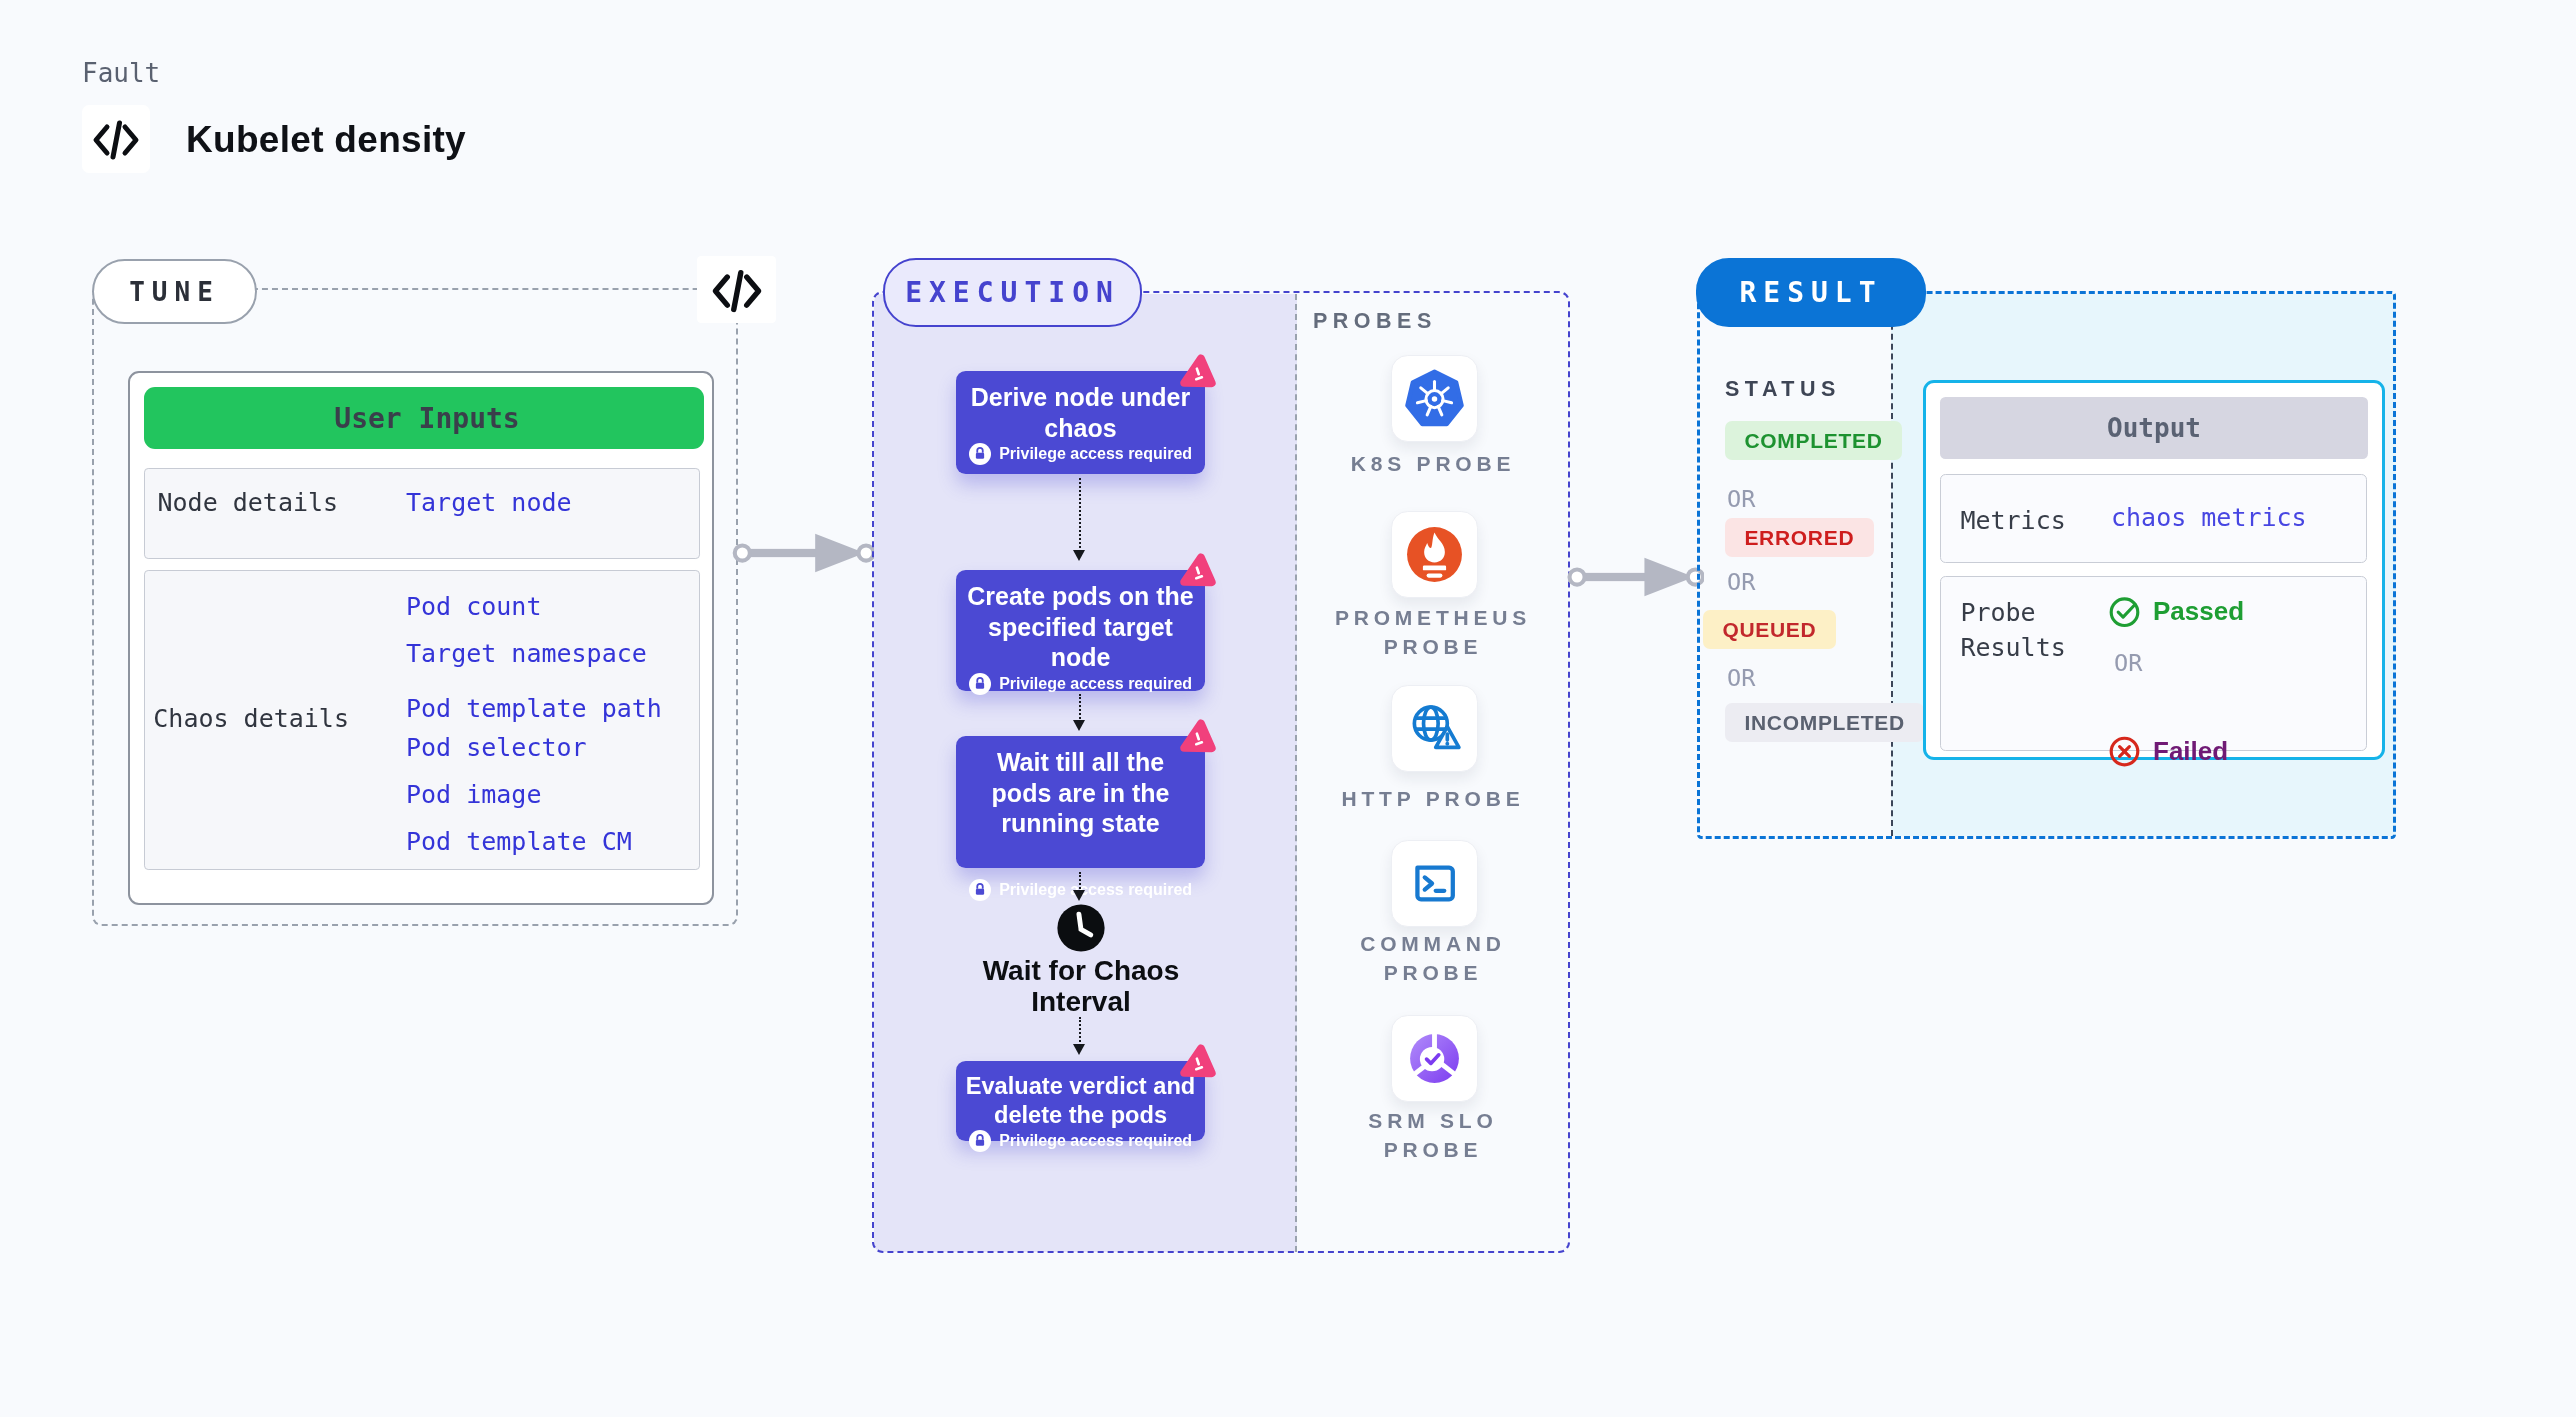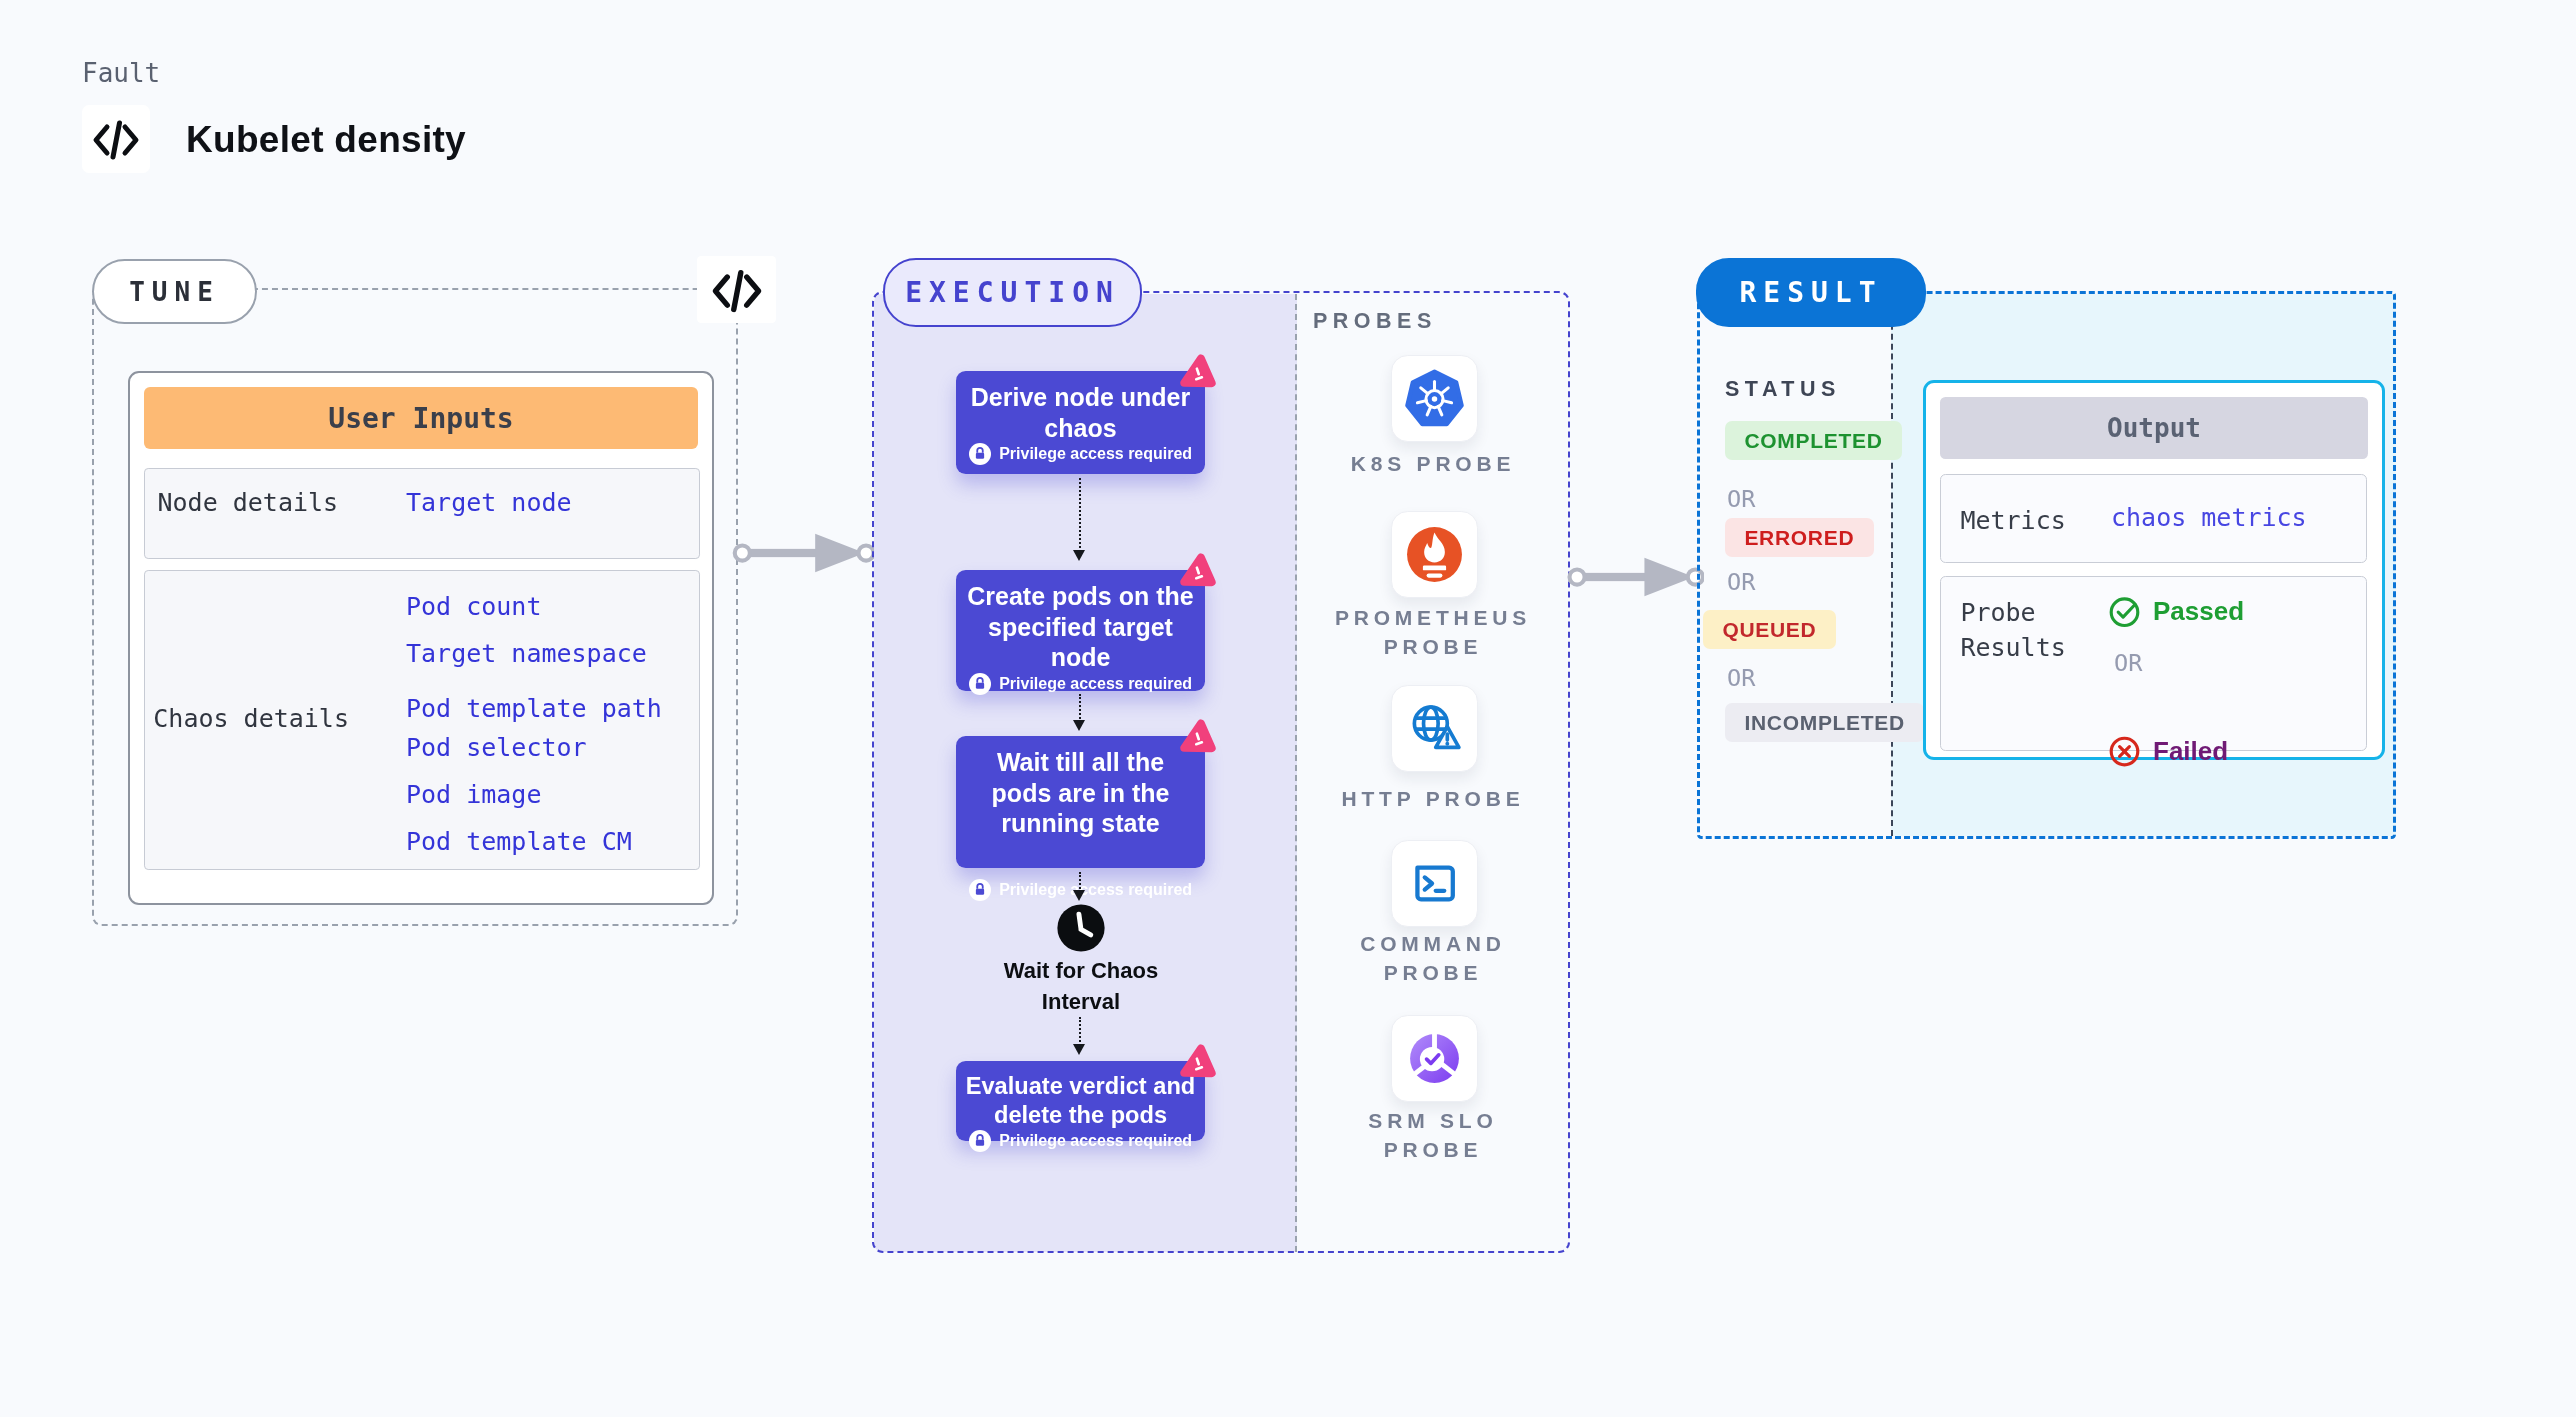--- a/index.html
+++ b/index.html
@@ -22,38 +22,38 @@
 
   .pill{display:flex;align-items:center;justify-content:center;border-radius:33px;
         font-family:"DejaVu Sans Mono","Liberation Mono",monospace;font-weight:700;
         font-size:26px;letter-spacing:7px;}
   .pill-tune{background:#ffffff;border:2.1px solid #99a1ad;color:#2b2f38;}
   .pill-exec{background:#eaeafc;border:2.8px solid #4543ce;color:#4543ce;font-size:28px;}
   .pill-result{background:#0b74d6;border:2.8px solid #0b74d6;color:#ffffff;font-size:28px;}
 
   
   .ui-card{background:#ffffff;border:2.1px solid #8d939e;border-radius:11px;}
-  .ui-header{background:#fdba74;border-radius:6px;display:flex;align-items:center;justify-content:center;
-             font-size:28px;font-weight:700;color:#3a3f4b;}
+  .ui-header{background:#22c55e;border-radius:11px;display:flex;align-items:center;justify-content:center;
+             font-size:28px;font-weight:700;color:#3a3f4b;padding-left:6px;}
   .ui-row{background:#f6f7fa;border:1.4px solid #c7cbd4;border-radius:4.2px;}
   .ui-label{font-size:25px;color:#30353f;}
   .ui-link{font-size:25px;color:#3434d8;cursor:pointer;}
 
   
   .step-card{background:#4b49d3;border-radius:9.7px;box-shadow:0 11px 18px rgba(75,73,211,.28);
              display:flex;flex-direction:column;justify-content:space-between;
              padding:11px 9.7px 9.7px 9.7px;box-sizing:border-box;}
   .step-title{color:#ffffff;font-weight:700;font-size:25px;line-height:30.5px;text-align:center;}
   .priv-row{display:flex;align-items:center;justify-content:center;gap:8.3px;}
   .priv-text{color:#ffffff;font-size:16px;font-weight:600;}
   .litmus{position:absolute;top:-16.6px;right:-14px;transform:rotate(8deg);}
   .vconn{width:0;border-left:2.8px dotted #15181d;}
   .vconn::after{content:"";position:absolute;left:-7.6px;bottom:-11px;width:0;height:0;
                 border:6.2px solid transparent;border-top:11px solid #15181d;}
-  .wait-text{font-size:22px;font-weight:700;color:#0c0e12;line-height:30.5px;text-align:center;}
+  .wait-text{font-size:28px;font-weight:700;color:#0c0e12;line-height:30.5px;text-align:center;}
 
   
   .zone-label{font-size:21.5px;font-weight:700;letter-spacing:5.5px;color:#646c7c;}
   .probe-tile{background:#ffffff;border:0.7px solid #edeff4;border-radius:16.6px;
               box-shadow:0 7px 14px rgba(30,40,70,.08);
               display:flex;align-items:center;justify-content:center;}
   .probe-label{font-size:21px;font-weight:600;letter-spacing:4.8px;color:#767e92;line-height:29px;text-align:center;}
 
   
   .status-label{font-size:21.5px;font-weight:700;letter-spacing:5.5px;color:#3e4555;}

